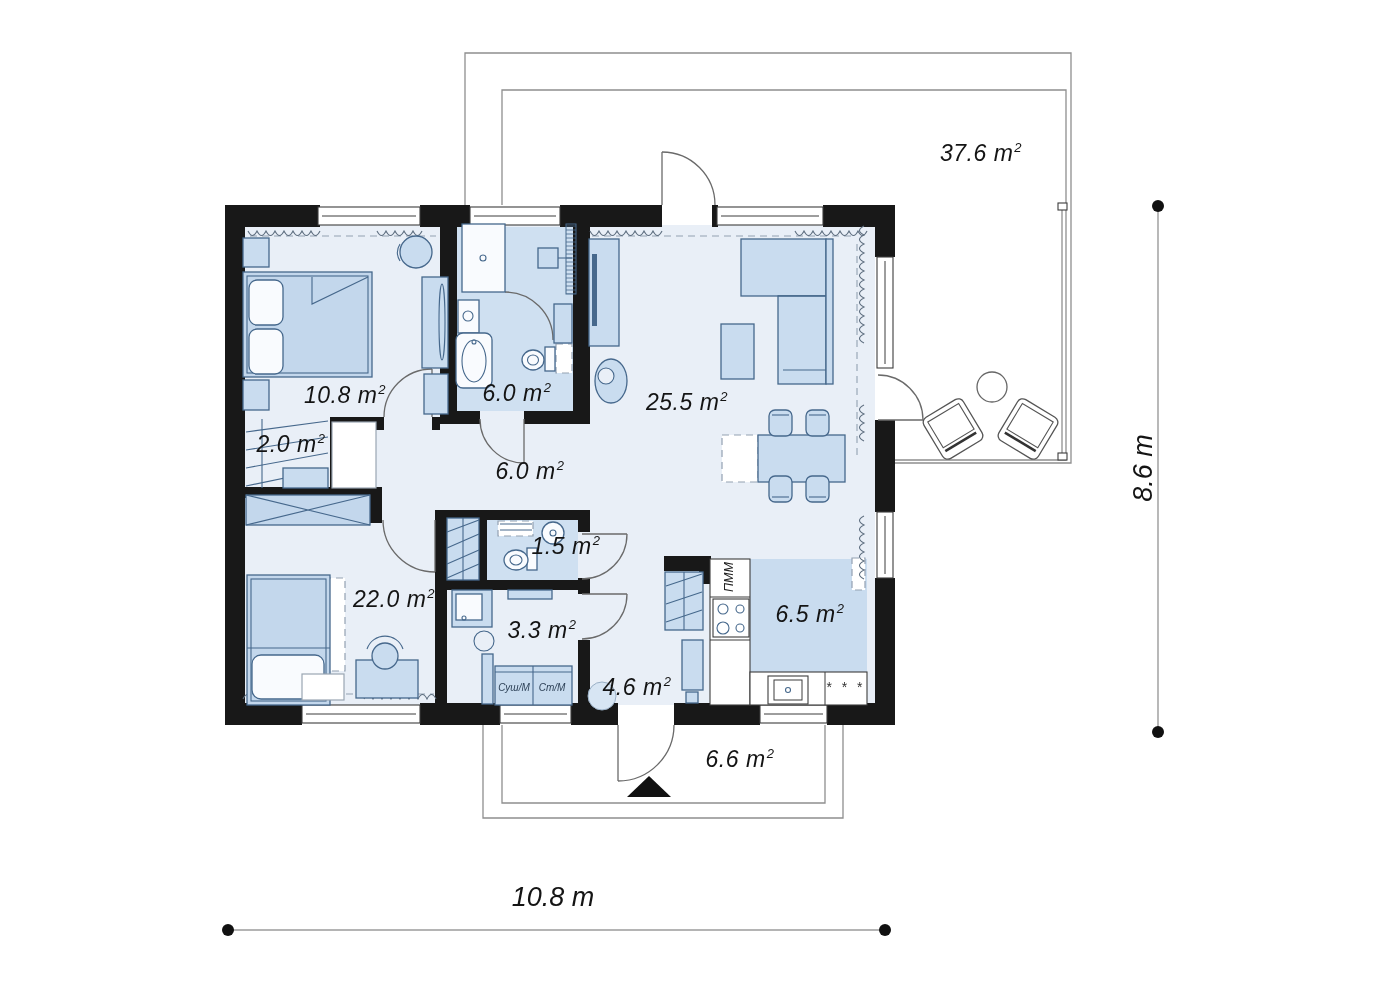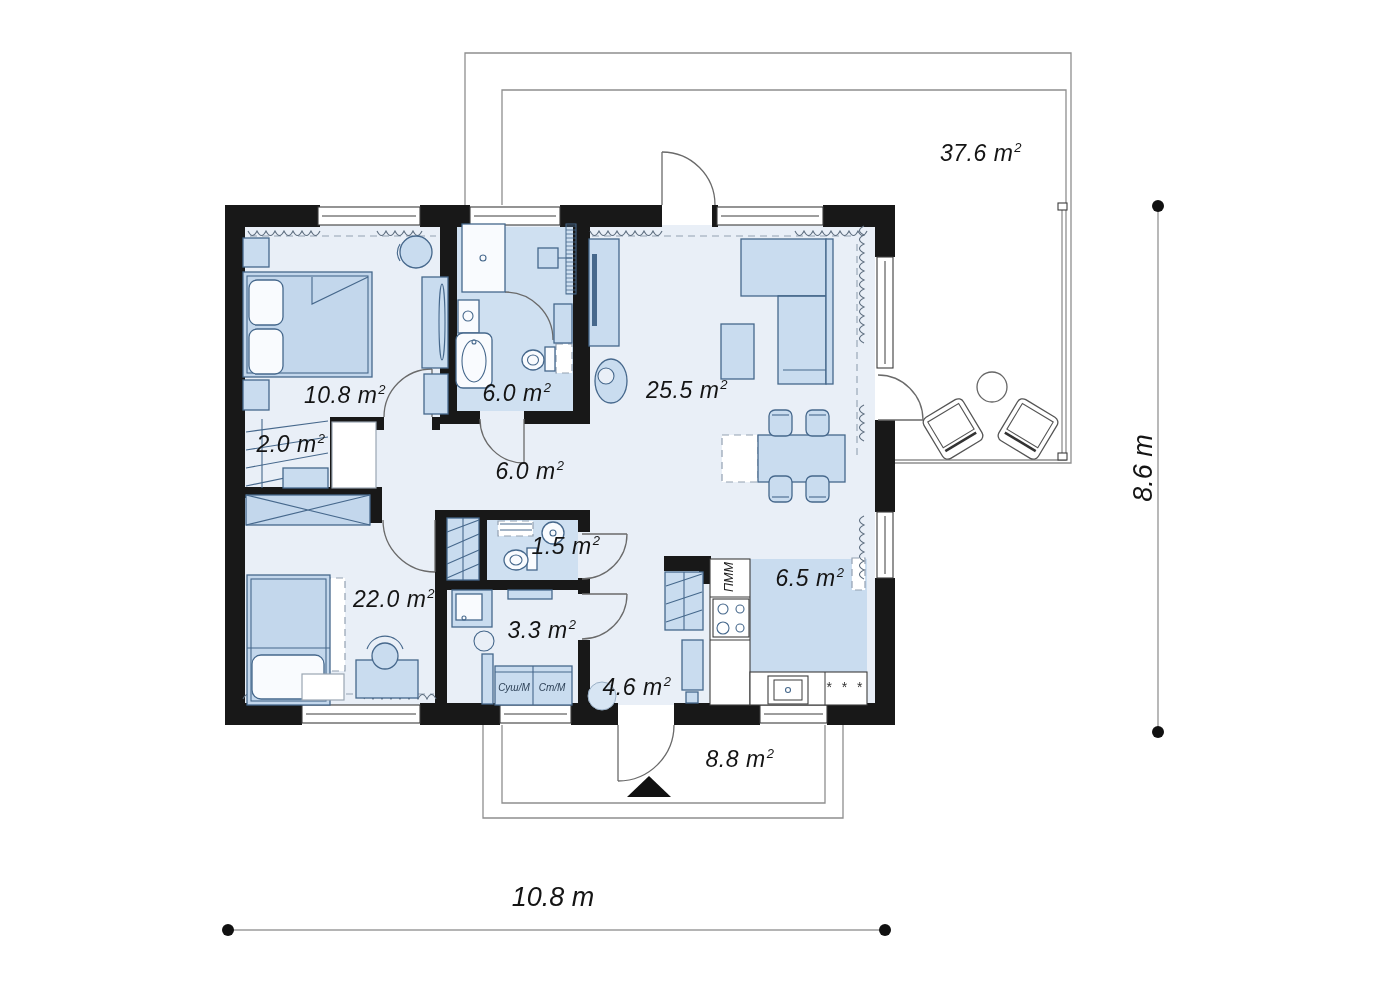--- a/index.html
+++ b/index.html
@@ -381,29 +381,29 @@
     <circle class="dot" cx="1158" cy="206" r="6"></circle>
     <circle class="dot" cx="1158" cy="732" r="6"></circle>
   </g>
 
   <polygon points="627,797 671,797 649,776" fill="#111"></polygon>
 </svg>
 
   <div class="room-label" style="left:981px;top:155px"><span>37.6</span><span class="u">m</span><sup>2</sup></div>
   <div class="room-label" style="left:345px;top:397px"><span>10.8</span><span class="u">m</span><sup>2</sup></div>
   <div class="room-label" style="left:517px;top:395px"><span>6.0</span><span class="u">m</span><sup>2</sup></div>
-  <div class="room-label" style="left:687px;top:392px"><span>25.5</span><span class="u">m</span><sup>2</sup></div>
+  <div class="room-label" style="left:687px;top:404px"><span>25.5</span><span class="u">m</span><sup>2</sup></div>
   <div class="room-label" style="left:291px;top:446px"><span>2.0</span><span class="u">m</span><sup>2</sup></div>
   <div class="room-label" style="left:530px;top:473px"><span>6.0</span><span class="u">m</span><sup>2</sup></div>
   <div class="room-label" style="left:566px;top:548px"><span>1.5</span><span class="u">m</span><sup>2</sup></div>
   <div class="room-label" style="left:394px;top:601px"><span>22.0</span><span class="u">m</span><sup>2</sup></div>
   <div class="room-label" style="left:542px;top:632px"><span>3.3</span><span class="u">m</span><sup>2</sup></div>
   <div class="room-label" style="left:637px;top:689px"><span>4.6</span><span class="u">m</span><sup>2</sup></div>
-  <div class="room-label" style="left:810px;top:580px"><span>6.5</span><span class="u">m</span><sup>2</sup></div>
-  <div class="room-label" style="left:740px;top:761px"><span>8.8</span><span class="u">m</span><sup>2</sup></div>
+  <div class="room-label" style="left:810px;top:616px"><span>6.5</span><span class="u">m</span><sup>2</sup></div>
+  <div class="room-label" style="left:740px;top:761px"><span>6.6</span><span class="u">m</span><sup>2</sup></div>
 
   <div class="dim-label" style="left:553px;top:899px"><span>10.8 m</span></div>
   <div class="dim-label vert" style="left:1143px;top:468px"><span>8.6 m</span></div>
 
   <div class="mini" style="left:514px;top:687px">Суш/М</div>
   <div class="mini" style="left:552px;top:687px">Ст/М</div>
   <div class="mini pmm" style="left:729px;top:577px">ПММ</div>
   <div class="mini stars" style="left:846px;top:687px">* * *</div>
 </div>
 

